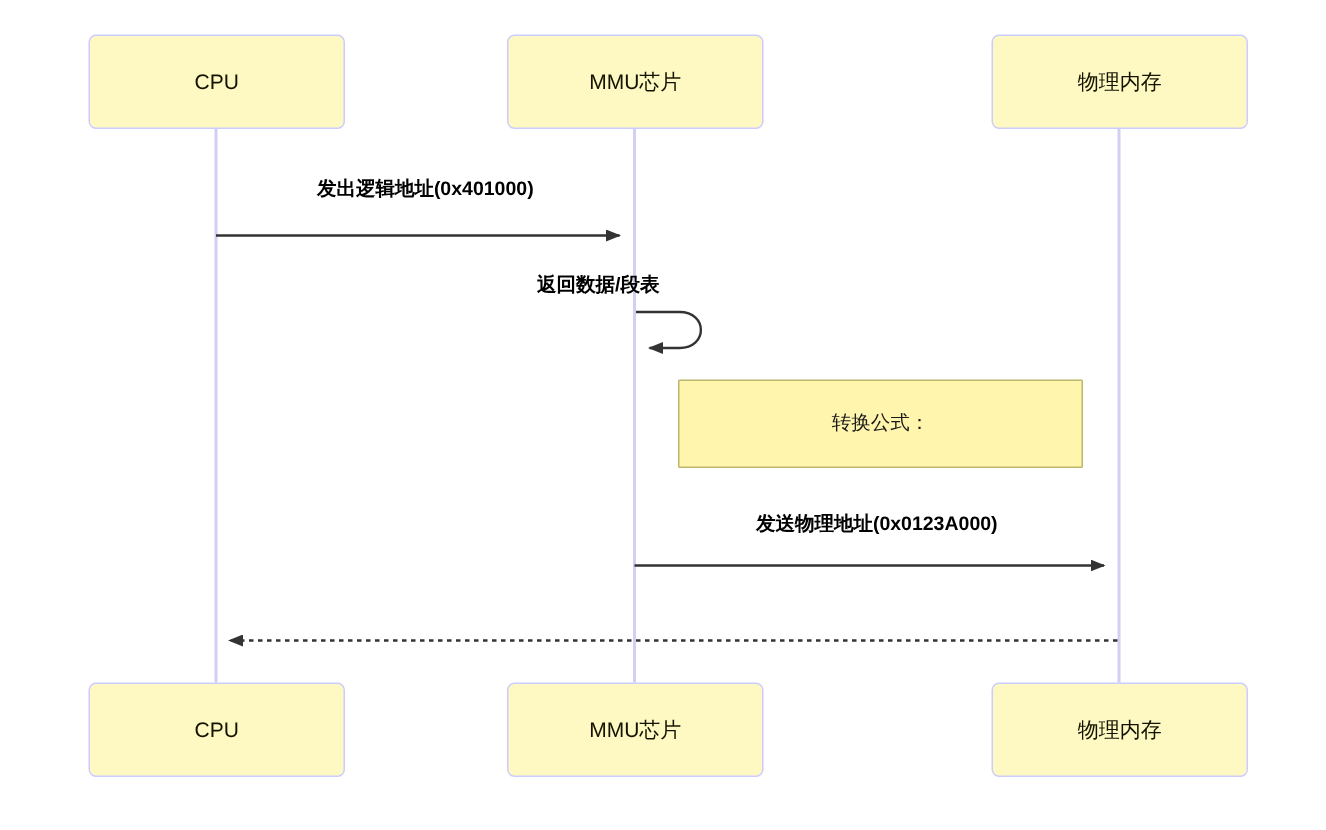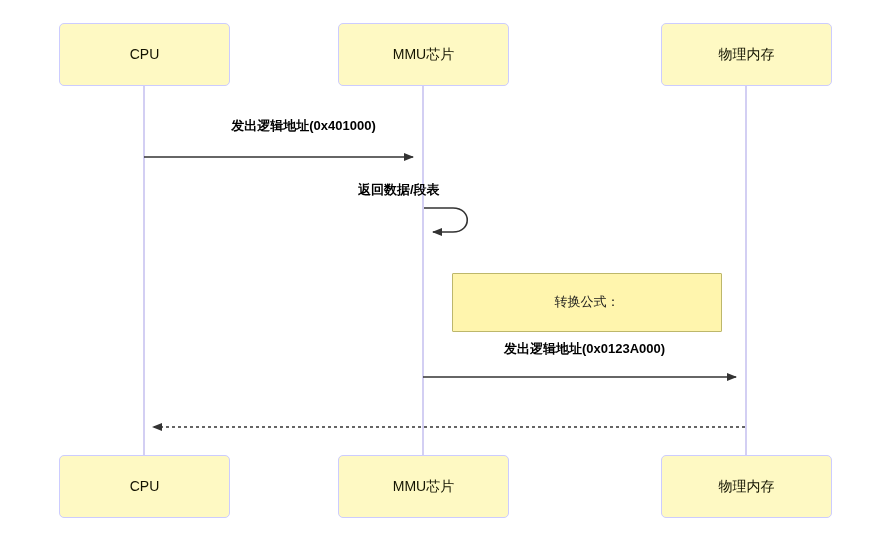--- a/index.html
+++ b/index.html
@@ -54,21 +54,20 @@
   .note-box {
     position: absolute;
     box-sizing: border-box;
     background: #FFF5AD;
     border: 1px solid #BDB76B;
     border-radius: 1px;
     display: flex;
     flex-direction: column;
     align-items: center;
     justify-content: center;
-    margin-top: 20px;
   }
   .note-line {
     font-size: 13px;
     color: #1a1a1a;
     line-height: 1.45;
     white-space: nowrap;
     font-family: "Liberation Sans", "DejaVu Sans", sans-serif;
   }
   svg.overlay {
     position: absolute;
@@ -123,24 +122,24 @@
 
     <line x1="144" y1="157" x2="413" y2="157" stroke="#333333" stroke-width="1.6" marker-end="url(#ah-solid)"></line>
 
     <path d="M 424 208 L 453 208 C 472 208 472 232 453 232 L 433 232" fill="none" stroke="#333333" stroke-width="1.6" marker-end="url(#ah-solid-left)"></path>
 
     <line x1="423" y1="377" x2="736" y2="377" stroke="#333333" stroke-width="1.6" marker-end="url(#ah-solid)"></line>
 
     <line x1="745" y1="427" x2="153" y2="427" stroke="#333333" stroke-width="1.6" stroke-dasharray="3,3" marker-end="url(#ah-solid-left)"></line>
   </svg>
 
-  <div class="msg-label" style="left:144px; top:117px; width:279px;margin-left:20px;">发出逻辑地址(0x401000)</div>
+  <div class="msg-label" style="left:144px; top:117px; width:279px;">发出逻辑地址(0x401000)</div>
 
   <div class="msg-label" style="left:358px; top:181px; width:140px; text-align:left;">返回数据/段表</div>
 
-  <div class="msg-label" style="left:423px; top:340px; width:323px;">发出逻辑地址(0x0123A000)</div>
+  <div class="msg-label" style="left:423px; top:340px; width:323px;">发送物理地址(0x0123A000)</div>
 
 
   <div class="note-box" style="left:452px; top:253px; width:270px; height:59px;">
     <div class="note-line">转换公式：</div>
   </div>
 
 </div>
 
 </body></html>

